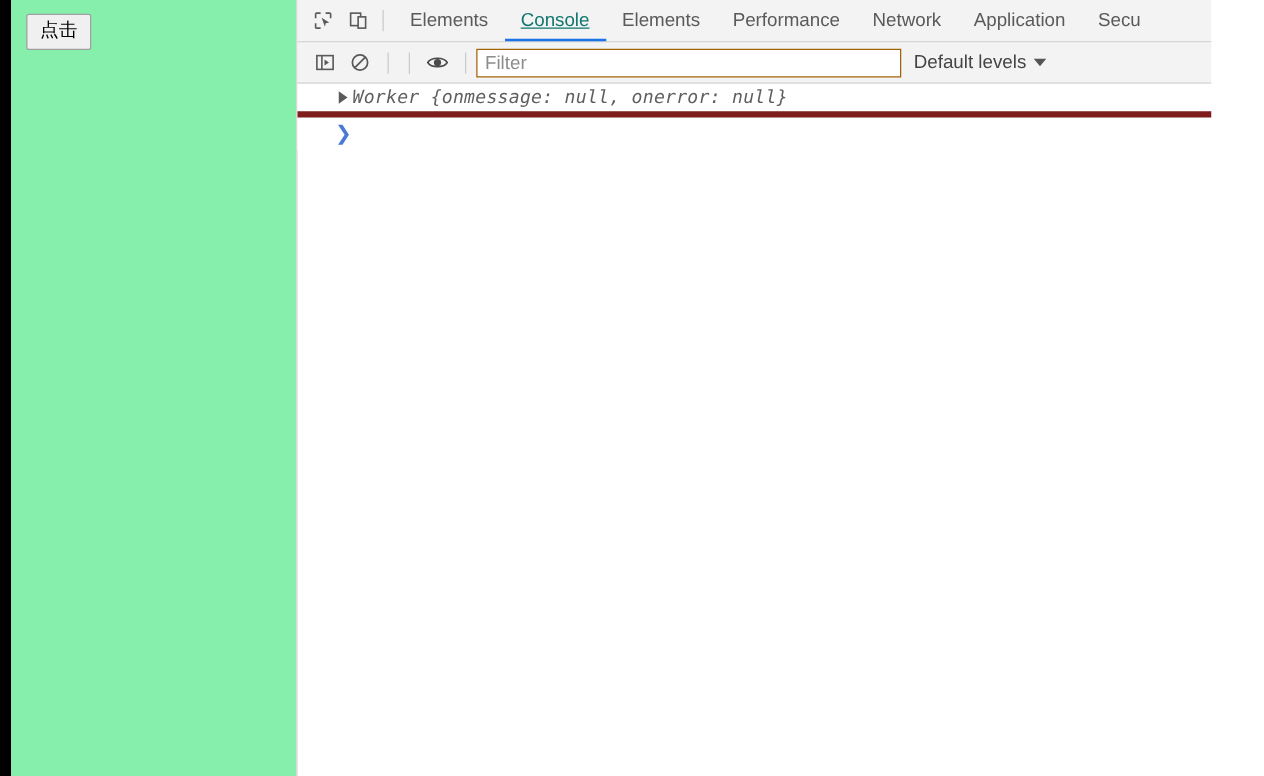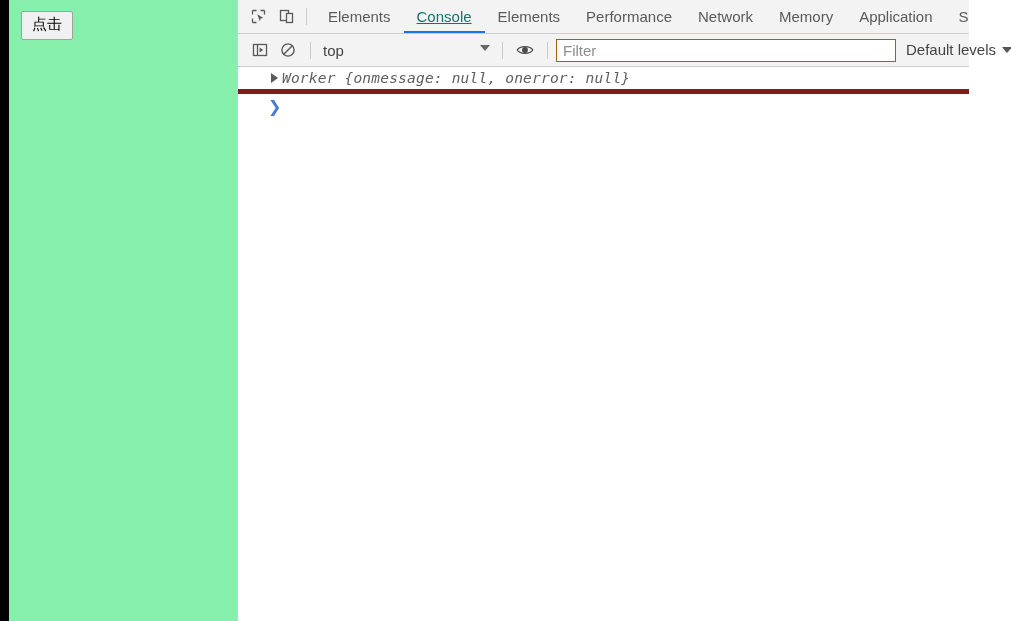--- a/index.html
+++ b/index.html
@@ -284,21 +284,20 @@
         </svg>
       </span>
 
       <span class="tb-sep"></span>
 
       <div class="tab">Elements</div>
       <div class="tab active">Console</div>
       <div class="tab">Elements</div>
       <div class="tab">Performance</div>
       <div class="tab">Network</div>
-      <div class="tab">Memory</div>
       <div class="tab">Application</div>
       <div class="tab">Secu</div>
     </div>
 
     <div class="console-toolbar">
 
       <span class="tb-icon">
         <svg width="16" height="16" viewBox="0 0 16 16">
           <rect x="1.5" y="2.5" width="13" height="11" stroke="#5a5a5a" stroke-width="1.3" fill="none"></rect>
           <line x1="5.5" y1="2.5" x2="5.5" y2="13.5" stroke="#5a5a5a" stroke-width="1.3"></line>
@@ -308,24 +307,20 @@
 
       <span class="tb-icon">
         <svg width="16" height="16" viewBox="0 0 16 16">
           <circle cx="8" cy="8" r="6.1" stroke="#5a5a5a" stroke-width="1.4" fill="none"></circle>
           <line x1="3.7" y1="12.3" x2="12.3" y2="3.7" stroke="#5a5a5a" stroke-width="1.4"></line>
         </svg>
       </span>
 
       <span class="ct-sep"></span>
 
-      <div class="ctx-select">
-        <span>top</span>
-        <span class="caret"></span>
-      </div>
 
       <span class="ct-sep"></span>
 
       <span class="tb-icon">
         <svg width="18" height="16" viewBox="0 0 18 16">
           <path d="M1.2 8 C4 3.5, 14 3.5, 16.8 8 C14 12.5, 4 12.5, 1.2 8 Z" stroke="#4a4a4a" stroke-width="1.3" fill="none"></path>
           <circle cx="9" cy="8" r="2.9" fill="#4a4a4a"></circle>
         </svg>
       </span>
 

